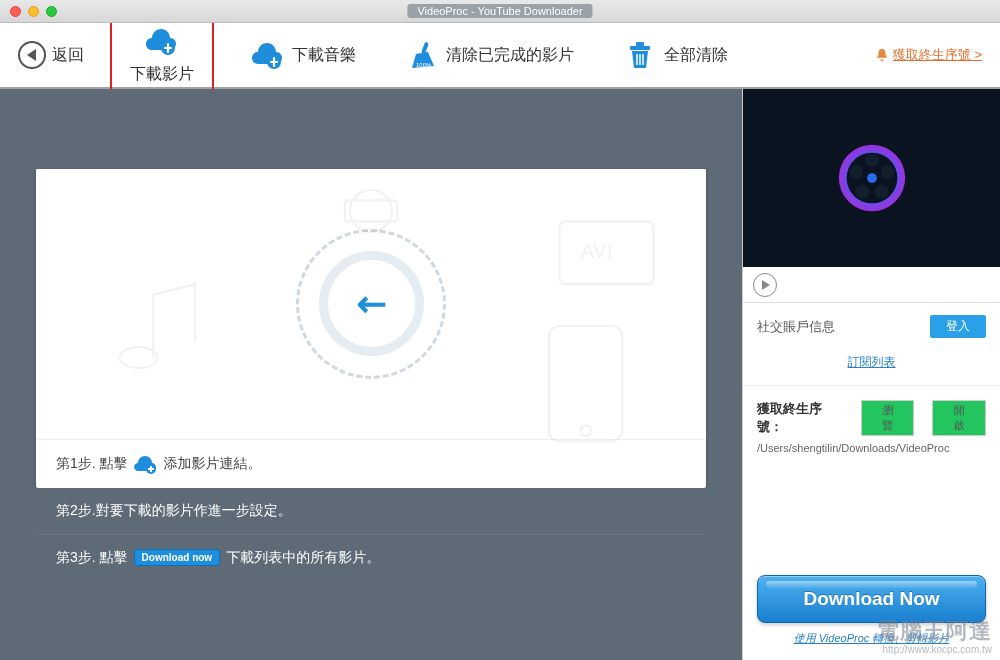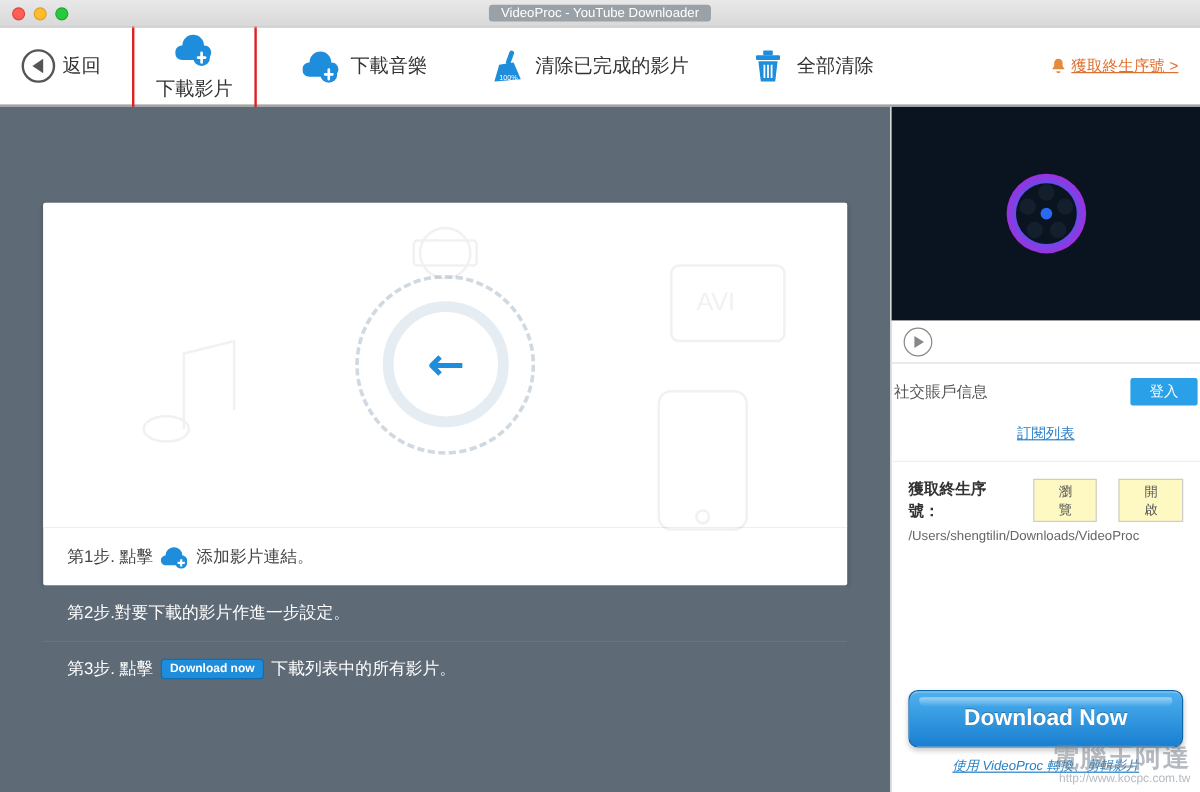--- a/index.html
+++ b/index.html
@@ -42,31 +42,31 @@
 .mini-cloud { width: 24px; height: 20px; display: inline-block; }
 .dl-badge { background: #1e8ddb; color: #fff; font-size: 10px; padding: 2px 7px; border-radius: 3px; font-weight: bold; border: 1px solid #0f6fb5; }
 
 .side { width: 258px; background: #fff; border-left: 1px solid #ccc; display: flex; flex-direction: column; }
 .preview { height: 178px; background: #0a1420; display: flex; align-items: center; justify-content: center; position: relative; margin: 0; }
 .reel { width: 78px; height: 78px; position: relative; }
 .play-row { height: 36px; border-bottom: 1px solid #ddd; display: flex; align-items: center; padding-left: 10px; }
 .play-circ { width: 24px; height: 24px; border: 1.8px solid #888; border-radius: 50%; display: flex; align-items: center; justify-content: center; cursor: pointer; }
 .play-tri { width: 0; height: 0; border-top: 5px solid transparent; border-bottom: 5px solid transparent; border-left: 8px solid #888; margin-left: 2px; }
 
-.social-row { padding: 12px 2px 8px; display: flex; align-items: center; justify-content: space-between; }
+.social-row { padding: 12px 14px 8px; display: flex; align-items: center; justify-content: space-between; }
 .social-label { font-size: 13px; color: #555; }
 .login-btn { background: #2aa0e8; color: #fff; font-size: 12px; padding: 3px 16px; border: none; border-radius: 2px; cursor: pointer; }
 .sub-link { text-align: center; padding: 6px 0 14px; }
 .sub-link a { color: #2a7fc8; font-size: 12px; text-decoration: underline; cursor: pointer; }
 
 .save-section { padding: 14px; border-top: 1px solid #eee; }
 .save-head { display: flex; align-items: center; justify-content: space-between; margin-bottom: 6px; }
 .save-label { font-size: 13px; font-weight: bold; color: #333; }
 .mini-btns { display: flex; gap: 2px; }
-.mini-btn { font-size: 11px; color: #555; padding: 2px 16px; border: 1px solid #ccc; background: #fef9c3; cursor: pointer; margin-left: 16px; }
+.mini-btn { font-size: 11px; color: #555; padding: 2px 16px; border: 1px solid #ccc; background: #22c55e; cursor: pointer; margin-left: 16px; }
 .save-path { font-size: 11px; color: #666; word-break: break-all; }
 
 .dl-now { margin: auto 14px 14px; }
 .dl-now-btn { width: 100%; height: 48px; background: linear-gradient(#4db1f0, #1a7fd0); border: 1px solid #0e65aa; border-radius: 8px; color: #fff; font-size: 19px; font-weight: bold; cursor: pointer; text-shadow: 0 -1px 0 rgba(0,0,0,.3); box-shadow: inset 0 1px 0 rgba(255,255,255,.4), 0 2px 4px rgba(0,0,0,.2); position: relative; }
 .dl-now-btn::before { content: ""; position: absolute; top: 5px; left: 8px; right: 8px; height: 8px; background: linear-gradient(rgba(255,255,255,.45), transparent); border-radius: 6px 6px 12px 12px; }
 .footer-link { text-align: center; font-size: 11px; padding-top: 8px; }
 .footer-link span { color: #2580c5; text-decoration: underline; cursor: pointer; font-style: italic; }
 
 .watermark { position: absolute; bottom: 4px; right: 8px; font-size: 10px; color: rgba(120,130,140,.55); text-align: right; line-height: 1.2; pointer-events: none; }
 .watermark .big { font-size: 22px; font-weight: bold; letter-spacing: 1px; }

